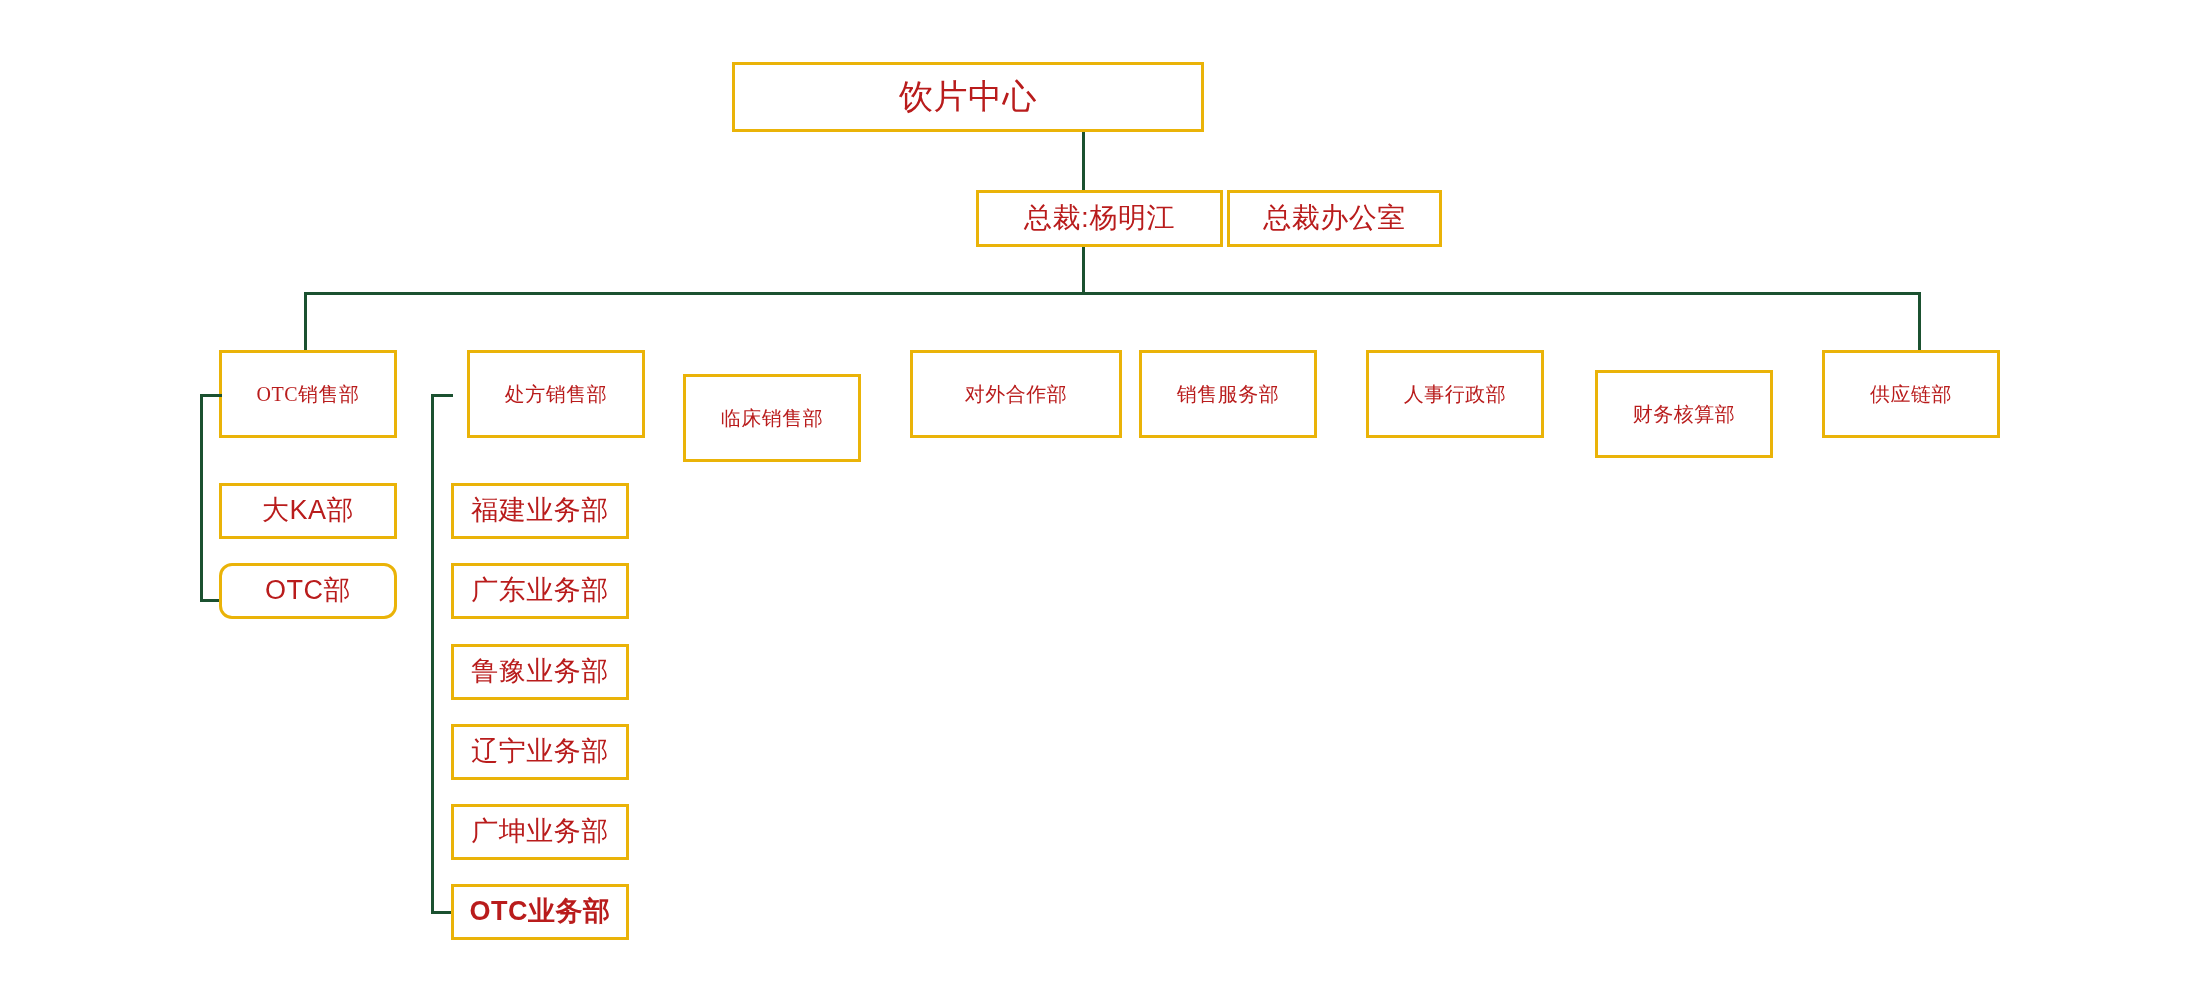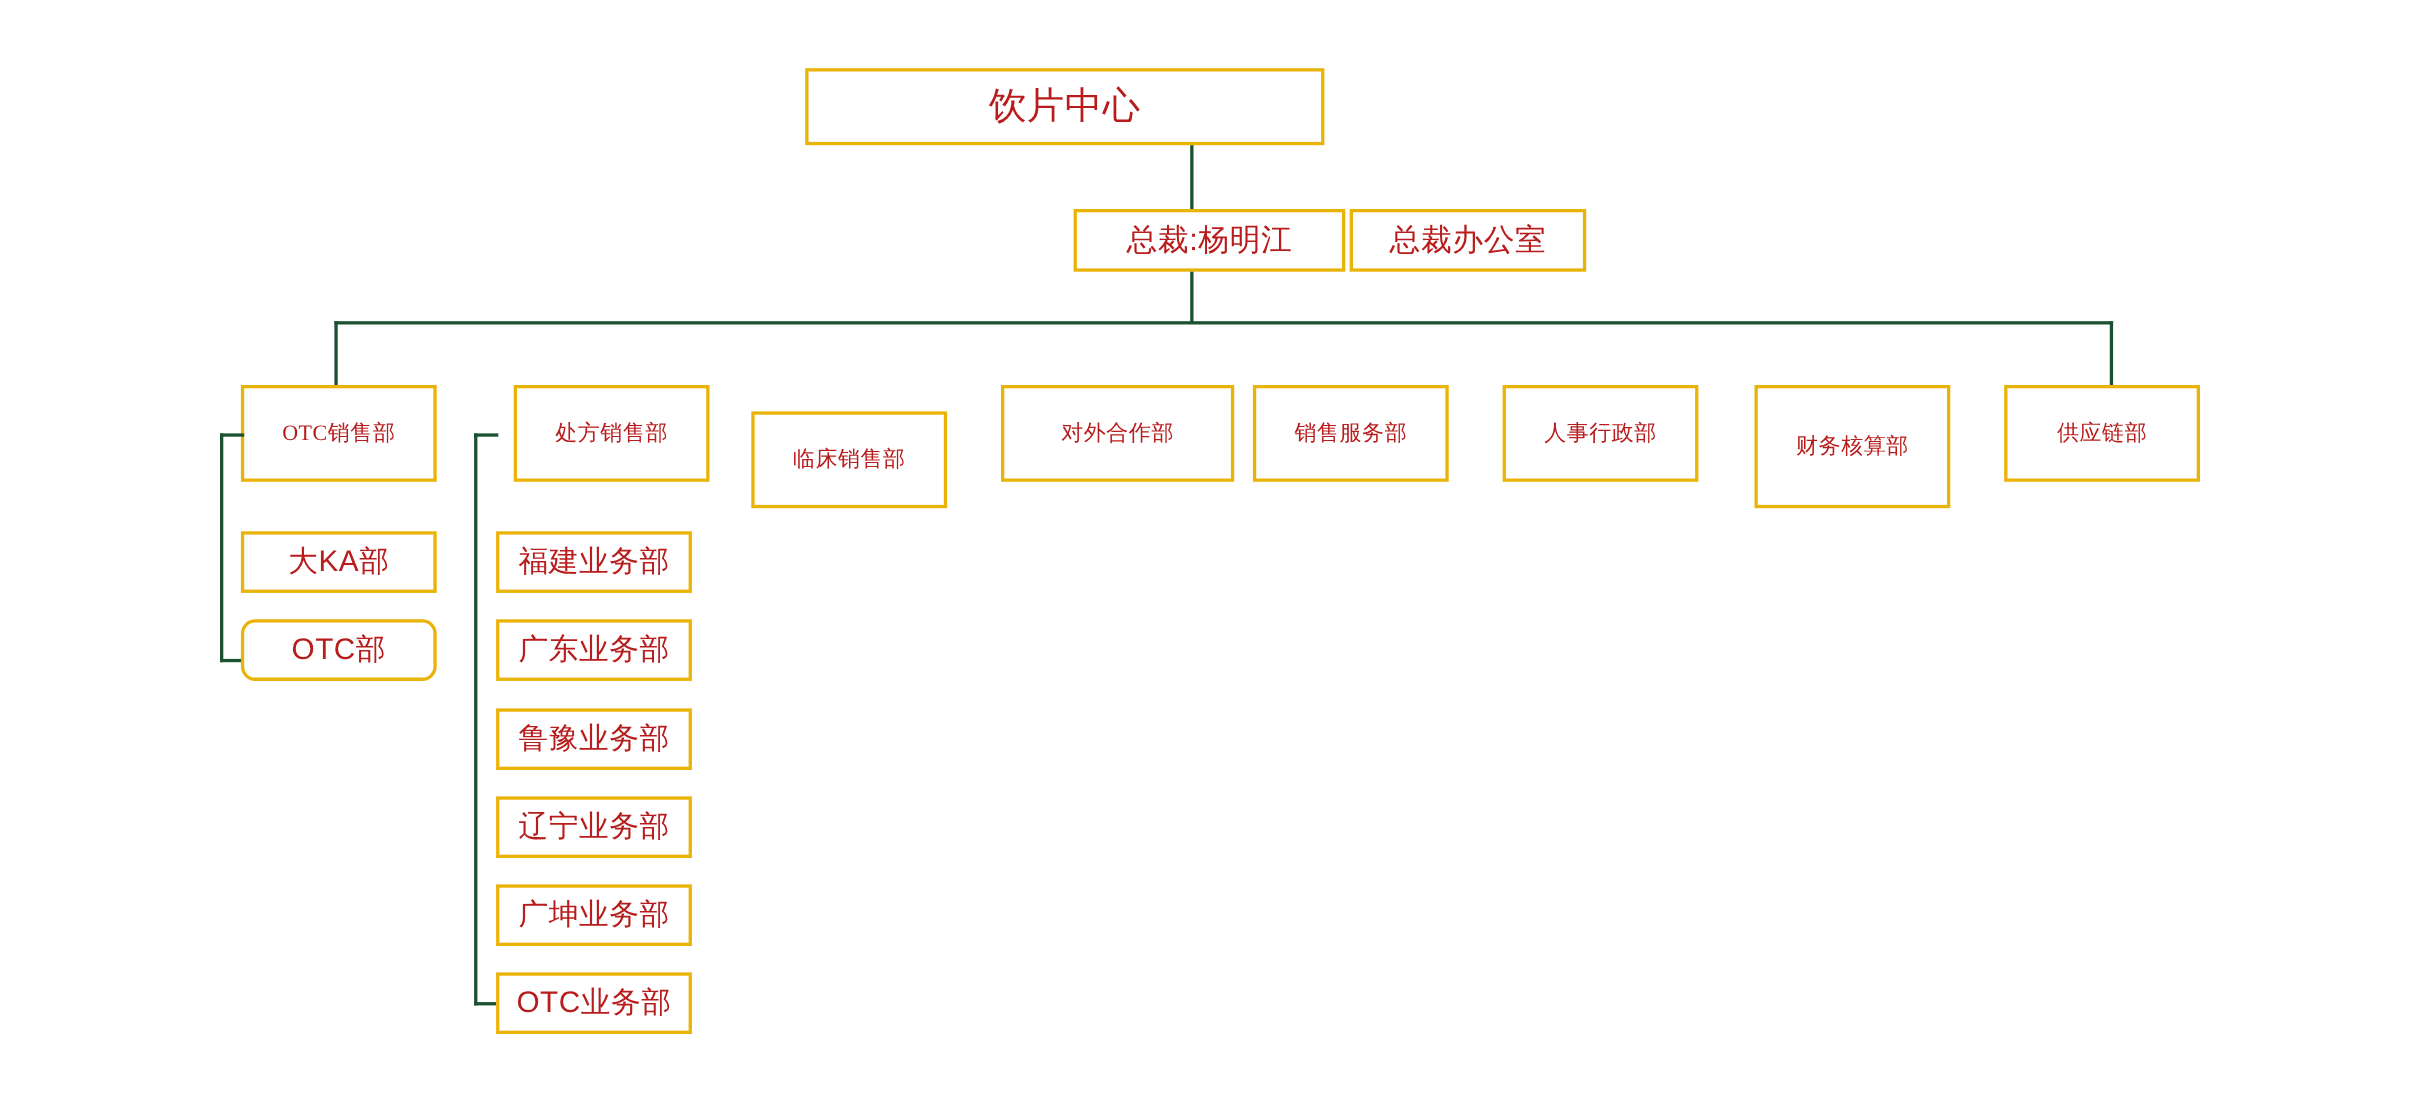--- a/index.html
+++ b/index.html
@@ -77,21 +77,21 @@
   <div class="node node-dept" style="left:451px; top:350px; width:178px; height:88px;margin-left:16px;">处方销售部</div>
 
   <div class="node node-dept" style="left:683px; top:350px; width:178px; height:88px;margin-top:24px;">临床销售部</div>
 
   <div class="node node-dept" style="left:910px; top:350px; width:212px; height:88px;">对外合作部</div>
 
   <div class="node node-dept" style="left:1139px; top:350px; width:178px; height:88px;">销售服务部</div>
 
   <div class="node node-dept" style="left:1366px; top:350px; width:178px; height:88px;">人事行政部</div>
 
-  <div class="node node-dept" style="left:1595px; top:350px; width:178px; height:112px;">财务核算部</div>
+  <div class="node node-dept" style="left:1595px; top:370px; width:178px; height:88px;">财务核算部</div>
 
   <div class="node node-dept" style="left:1822px; top:350px; width:178px; height:88px;">供应链部</div>
 
   <div class="edge edge-v" style="left:200px; top:394px; width:3px; height:208px;"></div>
   <div class="edge edge-h" style="left:200px; top:394px; width:22px; height:3px;"></div>
   <div class="edge edge-h" style="left:200px; top:599px; width:22px; height:3px;"></div>
 
   <div class="node node-sub" style="left:219px; top:483px; width:178px; height:56px;">大KA部</div>
 
   <div class="node node-sub" style="left:219px; top:563px; width:178px; height:56px;border-radius:13px;">OTC部</div>
@@ -103,15 +103,15 @@
   <div class="node node-sub" style="left:451px; top:483px; width:178px; height:56px;">福建业务部</div>
 
   <div class="node node-sub" style="left:451px; top:563px; width:178px; height:56px;">广东业务部</div>
 
   <div class="node node-sub" style="left:451px; top:644px; width:178px; height:56px;">鲁豫业务部</div>
 
   <div class="node node-sub" style="left:451px; top:724px; width:178px; height:56px;">辽宁业务部</div>
 
   <div class="node node-sub" style="left:451px; top:804px; width:178px; height:56px;">广坤业务部</div>
 
-  <div class="node node-sub" style="left:451px; top:884px; width:178px; height:56px;">OTC业务部</div>
+  <div class="node node-sub" style="left:451px; top:884px; width:178px; height:56px;font-weight:bold;">OTC业务部</div>
 
 </div>
 
 </body></html>

